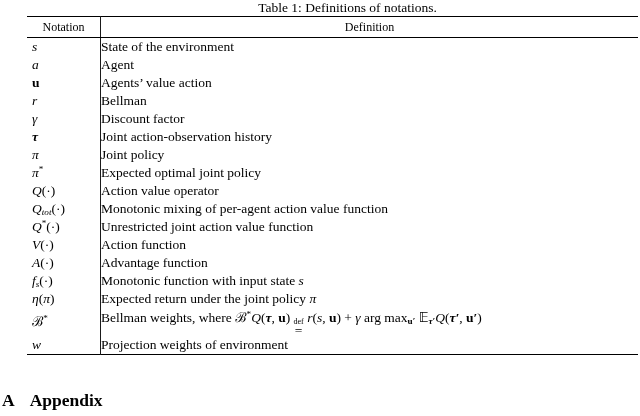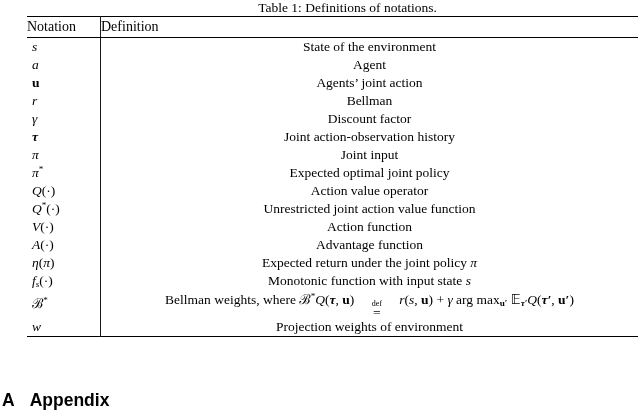--- a/index.html
+++ b/index.html
@@ -30,72 +30,71 @@
     left: 27px;
     top: 16px;
     width: 611px;
     border-collapse: collapse;
     border-top: 1.5px solid #000000;
     border-bottom: 1.5px solid #000000;
     font-size: 13.5px;
   }
   table.ntable th {
     font-weight: normal;
-    font-size: 14px;
+    font-size: 12px;
     border-bottom: 1px solid #000000;
     height: 20px;
     padding: 0;
-    text-align: left;
+    text-align: center;
   }
   th.nh {
     width: 73px;
     border-right: 1px solid #1a1a1a;
   }
   td.ncell {
     border-right: 1px solid #1a1a1a;
     padding: 0 0 0 5px;
     height: 18px;
     line-height: 18px;
     vertical-align: middle;
     white-space: nowrap;
   }
   td.dcell {
-    text-align: center;
     padding: 0;
     height: 18px;
     line-height: 18px;
     vertical-align: middle;
   }
   .it { font-style: italic; }
   .bd { font-weight: bold; }
   .sp { font-size: 0.68em; vertical-align: 0.55em; line-height: 0; }
   .sb { font-size: 0.68em; vertical-align: -0.18em; line-height: 0; }
   .bb { font-family: "DejaVu Sans", "DejaVu Serif", serif; }
   .deq {
     display: inline-flex;
     flex-direction: column;
     align-items: center;
     vertical-align: -0.15em;
     line-height: 1;
-    margin: 0 14px;
+    margin: 0 0;
   }
   .deq .lbl {
     font-size: 8px;
     line-height: 8px;
   }
   .deq .eq {
     line-height: 10px;
   }
   .appendix {
     position: absolute;
     left: 2px;
     top: 390px;
     font-size: 17.5px;
     font-weight: bold;
-    font-family: Liberation Sans, sans-serif;
+    font-family: Liberation Serif, serif;
   }
   .appendix .sec { margin-right: 15px; }
 </style>
 </head>
 <body>
 
 <div class="page">
 
   <div class="caption">Table 1: Definitions of notations.</div>
 
@@ -110,65 +109,69 @@
         <tr>
           <td class="ncell"><span class="it">s</span></td>
           <td class="dcell"><span>State of the environment</span></td>
         </tr>
         <tr>
           <td class="ncell"><span class="it">a</span></td>
           <td class="dcell"><span>Agent</span></td>
         </tr>
         <tr>
           <td class="ncell"><span class="bd">u</span></td>
-          <td class="dcell"><span>Agents’ joint action</span></td>
+          <td class="dcell"><span>Agents’ value action</span></td>
         </tr>
         <tr>
           <td class="ncell"><span class="it">r</span></td>
           <td class="dcell"><span>Bellman</span></td>
         </tr>
         <tr>
           <td class="ncell"><span class="it">γ</span></td>
           <td class="dcell"><span>Discount factor</span></td>
         </tr>
         <tr>
           <td class="ncell"><span class="it bd">τ</span></td>
           <td class="dcell"><span>Joint action-observation history</span></td>
         </tr>
         <tr>
           <td class="ncell"><span class="it">π</span></td>
-          <td class="dcell"><span>Joint input</span></td>
+          <td class="dcell"><span>Joint policy</span></td>
         </tr>
         <tr>
           <td class="ncell"><span class="it">π</span><span class="sp">*</span></td>
           <td class="dcell"><span>Expected optimal joint policy</span></td>
         </tr>
         <tr>
           <td class="ncell"><span class="it">Q</span><span>(·)</span></td>
           <td class="dcell"><span>Action value operator</span></td>
+        </tr>
+        <tr>
+          <td class="ncell"><span class="it">Q</span><span class="it sb">tot</span><span>(·)</span></td>
+          <td class="dcell"><span>Monotonic mixing of per-agent action value function</span></td>
         </tr>
         <tr>
           <td class="ncell"><span class="it">Q</span><span class="sp">*</span><span>(·)</span></td>
           <td class="dcell"><span>Unrestricted joint action value function</span></td>
         </tr>
         <tr>
           <td class="ncell"><span class="it">V</span><span>(·)</span></td>
           <td class="dcell"><span>Action function</span></td>
         </tr>
         <tr>
           <td class="ncell"><span class="it">A</span><span>(·)</span></td>
           <td class="dcell"><span>Advantage function</span></td>
         </tr>
         <tr>
+          <td class="ncell"><span class="it">f</span><span class="it sb">s</span><span>(·)</span></td>
+          <td class="dcell"><span>Monotonic function with input state </span><span class="it">s</span></td>
+        </tr>
+        <tr>
           <td class="ncell"><span class="it">η</span><span>(</span><span class="it">π</span><span>)</span></td>
           <td class="dcell"><span>Expected return under the joint policy </span><span class="it">π</span></td>
-        </tr>
-        <tr>
-          <td class="ncell"><span class="it">f</span><span class="it sb">s</span><span>(·)</span></td>
-          <td class="dcell"><span>Monotonic function with input state </span><span class="it">s</span></td>
         </tr>
         <tr>
           <td class="ncell"><span>ℬ</span><span class="sp">*</span></td>
           <td class="dcell"><span>Bellman weights, where </span><span>ℬ</span><span class="sp">*</span><span class="it">Q</span><span>(</span><span class="it bd">τ</span><span>, </span><span class="bd">u</span><span>) </span><span class="deq">
               <span class="lbl">def</span>
               <span class="eq">=</span>
             </span><span> </span><span class="it">r</span><span>(</span><span class="it">s</span><span>, </span><span class="bd">u</span><span>) + </span><span class="it">γ</span><span> arg max</span><span class="bd sb">u′</span><span> </span><span class="bb">𝔼</span><span class="it bd sb">τ′</span><span class="it">Q</span><span>(</span><span class="it bd">τ′</span><span>, </span><span class="bd">u′</span><span>)</span></td>
         </tr>
         <tr>
           <td class="ncell"><span class="it">w</span></td>

